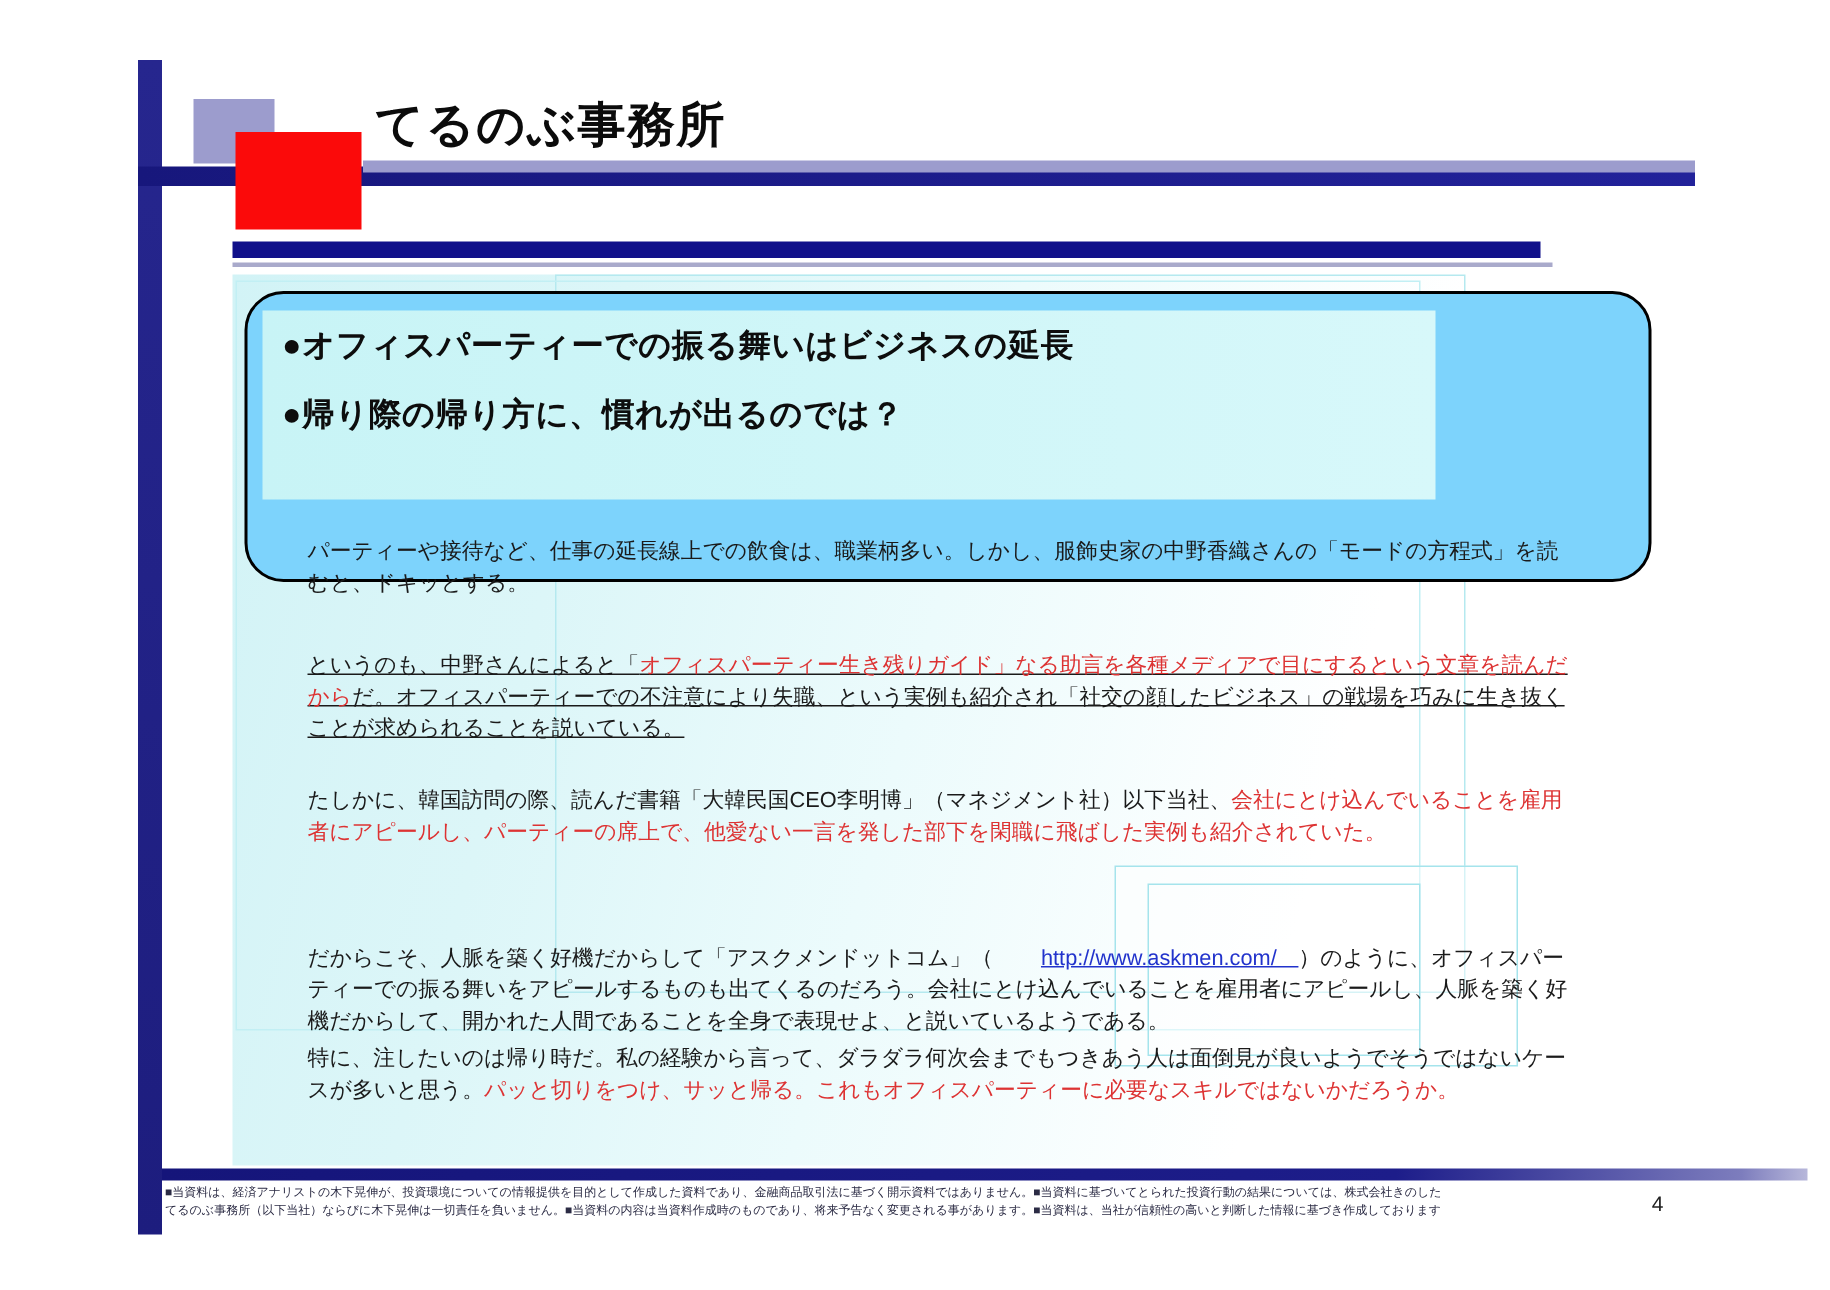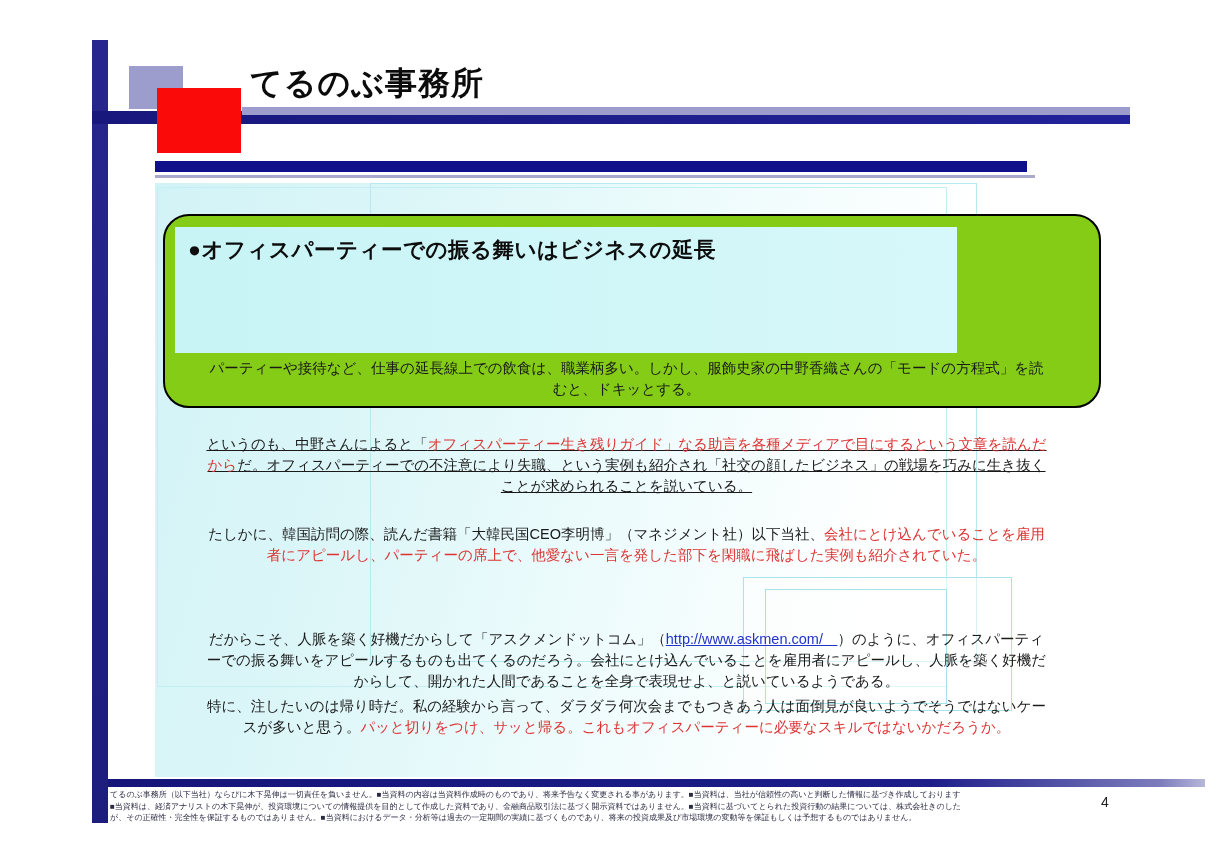--- a/index.html
+++ b/index.html
@@ -59,49 +59,49 @@
     z-index:1;
   }
   .decor{position:absolute;z-index:2;background:transparent;}
   .decor.d1{left:370px;top:183px;width:605px;height:477px;border:1px solid #b5e9ef;}
   .decor.d2{left:157px;top:187px;width:788px;height:498px;border:1px solid #c2eff4;}
   .decor.d3{left:743px;top:577px;width:267px;height:132px;border:1px solid #a5e4ec;background:rgba(255,255,255,0.45);}
   .decor.d4{left:765px;top:589px;width:180px;height:113px;border:1px solid #a5e4ec;}
   
   .bullet-box{
     position:absolute;left:163px;top:194px;width:938px;height:194px;
-    background:#84cc16;border:2px solid #000000;border-radius:26px;
-    z-index:3;box-sizing:border-box;margin-top:20px;
+    background:#7dd3fc;border:2px solid #000000;border-radius:26px;
+    z-index:3;box-sizing:border-box;
   }
   .bullet-highlight{
     position:absolute;left:10px;top:11px;width:782px;height:126px;
     background:linear-gradient(to right,#c8f4f6,#d7f8fa);
   }
   .bullet-line{
     padding-left:13px;
     font-size:21.5px;font-weight:bold;color:#0d0d0d;
     line-height:46px;white-space:nowrap;letter-spacing:0.5px;
   }
   
   .paragraphs{
     position:absolute;left:205px;top:0;width:843px;z-index:4;
   }
   .para{
     position:absolute;left:0;width:843px;
     font-size:14.5px;line-height:21px;color:#1a1a1a;
-    text-align:center;
+    text-align:left;
   }
   .para:nth-of-type(1){top:358px;}
   .para:nth-of-type(2){top:434px;text-decoration:underline;}
   .para:nth-of-type(3){top:524px;}
   .para:nth-of-type(4){top:629px;}
   .para:nth-of-type(5){top:696px;}
   .seg.normal{color:#1a1a1a;}
   .seg.red{color:#dd3333;}
-  .seg.link{color:#2233cc;text-decoration:underline;cursor:pointer;}
+  .seg.link{color:#2233cc;text-decoration:underline;cursor:pointer;margin-left:32px;}
   
   .footer-bar{
     position:absolute;left:108px;top:779px;width:1097px;height:8px;
     background:linear-gradient(to right,#15157a 0%,#1d1d8a 75%,#7d7dbd 96%,#b7b7da 100%);
     z-index:5;
   }
   .disclaimer{
     position:absolute;left:110px;top:789px;width:960px;z-index:5;
   }
   .disc-line{
@@ -131,32 +131,32 @@
 
   <div class="body-panel"></div>
   <div class="decor d1"></div>
   <div class="decor d2"></div>
   <div class="decor d3"></div>
   <div class="decor d4"></div>
 
   <div class="bullet-box">
     <div class="bullet-highlight">
         <div class="bullet-line">●オフィスパーティーでの振る舞いはビジネスの延長</div>
+        <div class="bullet-line">●帰り際の帰り方に、慣れが出るのでは？</div>
       </div>
   </div>
 
   <div class="paragraphs">
       <div class="para"><span class="seg normal">パーティーや接待など、仕事の延長線上での飲食は、職業柄多い。しかし、服飾史家の中野香織さんの「モードの方程式」を読むと、ドキッとする。</span></div>
       <div class="para"><span class="seg normal">というのも、中野さんによると「</span><span class="seg red">オフィスパーティー生き残りガイド」なる助言を各種メディアで目にするという文章を読んだから</span><span class="seg normal">だ。オフィスパーティーでの不注意により失職、という実例も紹介され「社交の顔したビジネス」の戦場を巧みに生き抜くことが求められることを説いている。</span></div>
       <div class="para"><span class="seg normal">たしかに、韓国訪問の際、読んだ書籍「大韓民国CEO李明博」（マネジメント社）以下当社、</span><span class="seg red">会社にとけ込んでいることを雇用者にアピールし、パーティーの席上で、他愛ない一言を発した部下を閑職に飛ばした実例も紹介されていた。</span></div>
       <div class="para"><span class="seg normal">だからこそ、人脈を築く好機だからして「アスクメンドットコム」（</span><a class="seg link">http://www.askmen.com/　</a><span class="seg normal">）のように、オフィスパーティーでの振る舞いをアピールするものも出てくるのだろう。会社にとけ込んでいることを雇用者にアピールし、人脈を築く好機だからして、開かれた人間であることを全身で表現せよ、と説いているようである。</span></div>
       <div class="para"><span class="seg normal">特に、注したいのは帰り時だ。私の経験から言って、ダラダラ何次会までもつきあう人は面倒見が良いようでそうではないケースが多いと思う。</span><span class="seg red">パッと切りをつけ、サッと帰る。これもオフィスパーティーに必要なスキルではないかだろうか。</span></div>
     </div>
 
   <div class="footer-bar"></div>
   <div class="disclaimer">
+      <div class="disc-line">■当資料は、経済アナリストの木下晃伸が、投資環境についての情報提供を目的として作成した資料であり、金融商品取引法に基づく開示資料ではありません。■当資料に基づいてとられた投資行動の結果については、株式会社きのした</div>
       <div class="disc-line">てるのぶ事務所（以下当社）ならびに木下晃伸は一切責任を負いません。■当資料の内容は当資料作成時のものであり、将来予告なく変更される事があります。■当資料は、当社が信頼性の高いと判断した情報に基づき作成しております</div>
-      <div class="disc-line">■当資料は、経済アナリストの木下晃伸が、投資環境についての情報提供を目的として作成した資料であり、金融商品取引法に基づく開示資料ではありません。■当資料に基づいてとられた投資行動の結果については、株式会社きのした</div>
-      <div class="disc-line">が、その正確性・完全性を保証するものではありません。■当資料におけるデータ・分析等は過去の一定期間の実績に基づくものであり、将来の投資成果及び市場環境の変動等を保証もしくは予想するものではありません。</div>
     </div>
   <div class="page-number">4</div>
 
 </div>
 
 </body></html>

